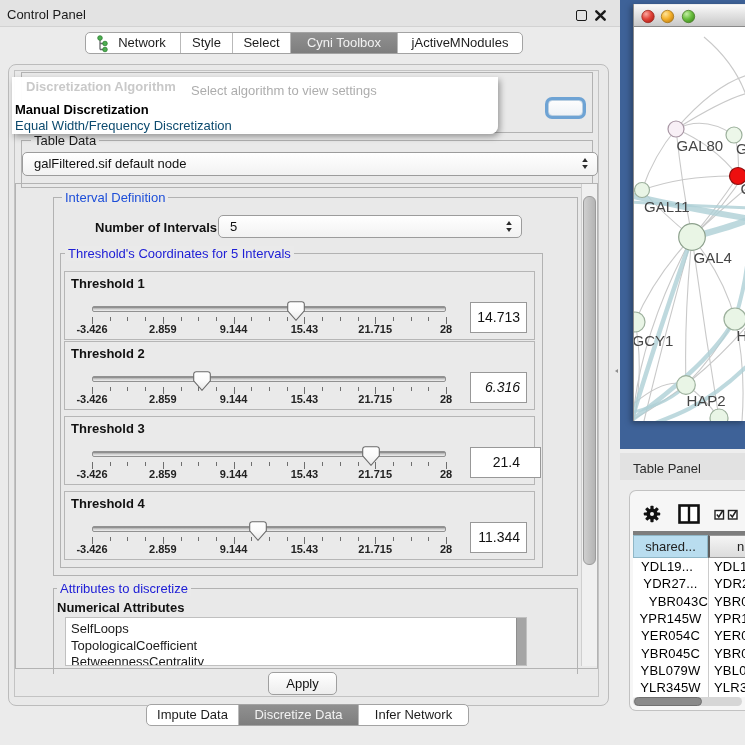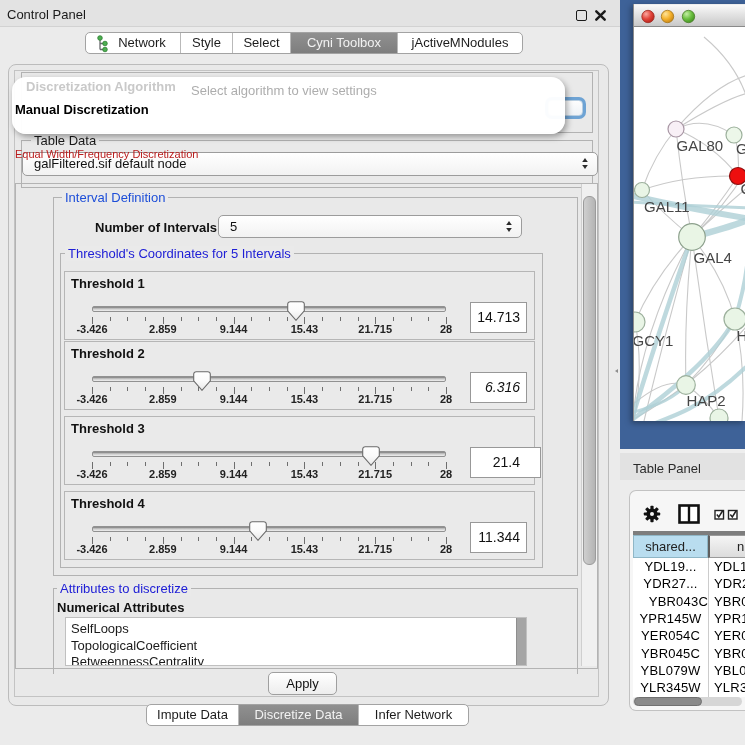--- a/index.html
+++ b/index.html
@@ -277,25 +277,25 @@
 </div>
 
 <div class="ab" style="left:268px;top:672px;width:67px;height:21px;background:linear-gradient(#ffffff,#ededed);border:1px solid #9f9f9f;border-radius:5px;font-size:13px;color:#111;text-align:center;line-height:21px;">Apply</div>
 
 <div class="seg ab" style="left:146px;top:704px;width:321px;">
   <div style="width:91px;">Impute Data</div>
   <div class="sel" style="width:119px;">Discretize Data</div>
   <div style="flex:1;">Infer Network</div>
 </div>
 
-<div class="ab" style="left:12px;top:77px;width:553px;height:57px;background:rgba(255,255,255,0.97);border-bottom-right-radius:8px;box-shadow:2px 3px 6px rgba(0,0,0,0.35);border-radius:14px;">
+<div class="ab" style="left:12px;top:77px;width:486px;height:57px;background:rgba(255,255,255,0.97);border-bottom-right-radius:8px;box-shadow:2px 3px 6px rgba(0,0,0,0.35);">
   <div style="position:absolute;left:14px;top:2px;font-size:13px;font-weight:bold;color:#c9c9c9;">Discretization Algorithm</div>
   <div style="position:absolute;left:179px;top:6px;font-size:13px;color:#adadad;">Select algorithm to view settings</div>
   <div style="position:absolute;left:3px;top:25px;font-size:13px;font-weight:bold;color:#000;">Manual Discretization</div>
-  <div style="position:absolute;left:3px;top:41px;font-size:11px;color:#b91c1c;margin-top:30px;">Equal Width/Frequency Discretization</div>
+  <div style="position:absolute;left:3px;top:41px;font-size:13px;color:#0c4a6e;">Equal Width/Frequency Discretization</div>
 </div>
 
 <div class="ab" style="left:615px;top:369px;width:0;height:0;border-top:2.5px solid transparent;border-bottom:2.5px solid transparent;border-right:3.5px solid #8d8d8d;"></div>
 
 <div class="ab" style="left:620px;top:0;width:125px;height:449px;background:#3e6298;"></div>
 
 <div class="ab" style="left:633px;top:4px;width:112px;height:417px;border-left:1px solid #8b8b8b;box-sizing:border-box;background:#fff;box-shadow:-2px 2px 6px rgba(0,0,0,0.35);">
   <div style="position:absolute;left:0;top:0;width:112px;height:23px;background:linear-gradient(#f9f9f9,#c8c8c8);border-bottom:1px solid #8a8a8a;border-top:1px solid #ededed;box-sizing:border-box;"></div>
   <svg style="position:absolute;left:0;top:0;" width="112" height="23" viewBox="0 0 112 23">
     <defs>
@@ -414,21 +414,21 @@
   <rect x="14.5" y="1.5" width="8.5" height="8.5" fill="#fff" stroke="#222" stroke-width="1.4"></rect>
   <path d="M16.3 5.5 L18.3 8 L22.3 1.5" fill="none" stroke="#222" stroke-width="1.5"></path>
 </svg>
 
 <div class="ab" style="left:633px;top:531px;width:112px;height:4px;background:#7d7d7d;"></div>
 <div class="ab" style="left:633px;top:535px;width:75px;height:23px;background:#b9ddef;border:1px solid #8fb6c6;box-sizing:border-box;font-size:13px;color:#222;text-align:center;line-height:22px;">shared...</div>
 <div class="ab" style="left:708px;top:535px;width:37px;height:23px;background:linear-gradient(#f5f5f5,#dcdcdc);border-top:1px solid #9a9a9a;border-bottom:1px solid #9a9a9a;border-left:2px solid #5f5f5f;box-sizing:border-box;font-size:13px;color:#222;line-height:22px;padding-left:27px;">n</div>
 
 <div class="ab" style="left:633px;top:558px;width:112px;height:139px;overflow:hidden;font-size:13px;color:#000;letter-spacing:0.2px;background:#ffffff;">
   <div style="position:absolute;left:75px;top:0;width:1px;height:160px;background:#cccccc;"></div>
-  <div style="position:absolute;left:0;top:0.0px;width:75px;height:17px;text-align:center;line-height:17px;">YDL19...</div>
+  <div style="position:absolute;left:8px;top:0.0px;width:75px;height:17px;text-align:left;line-height:17px;">YDL19...</div>
   <div style="position:absolute;left:81px;top:0.0px;height:17px;line-height:17px;white-space:nowrap;">YDL1</div>
   <div style="position:absolute;left:0;top:17.3px;width:75px;height:17px;text-align:center;line-height:17px;">YDR27...</div>
   <div style="position:absolute;left:81px;top:17.3px;height:17px;line-height:17px;white-space:nowrap;">YDR2</div>
   <div style="position:absolute;left:0;top:34.6px;width:75px;height:17px;text-align:right;line-height:17px;">YBR043C</div>
   <div style="position:absolute;left:81px;top:34.6px;height:17px;line-height:17px;white-space:nowrap;">YBR0</div>
   <div style="position:absolute;left:0;top:51.9px;width:75px;height:17px;text-align:center;line-height:17px;">YPR145W</div>
   <div style="position:absolute;left:81px;top:51.9px;height:17px;line-height:17px;white-space:nowrap;">YPR1</div>
   <div style="position:absolute;left:0;top:69.2px;width:75px;height:17px;text-align:center;line-height:17px;">YER054C</div>
   <div style="position:absolute;left:81px;top:69.2px;height:17px;line-height:17px;white-space:nowrap;">YER0</div>
   <div style="position:absolute;left:0;top:86.5px;width:75px;height:17px;text-align:center;line-height:17px;">YBR045C</div>

